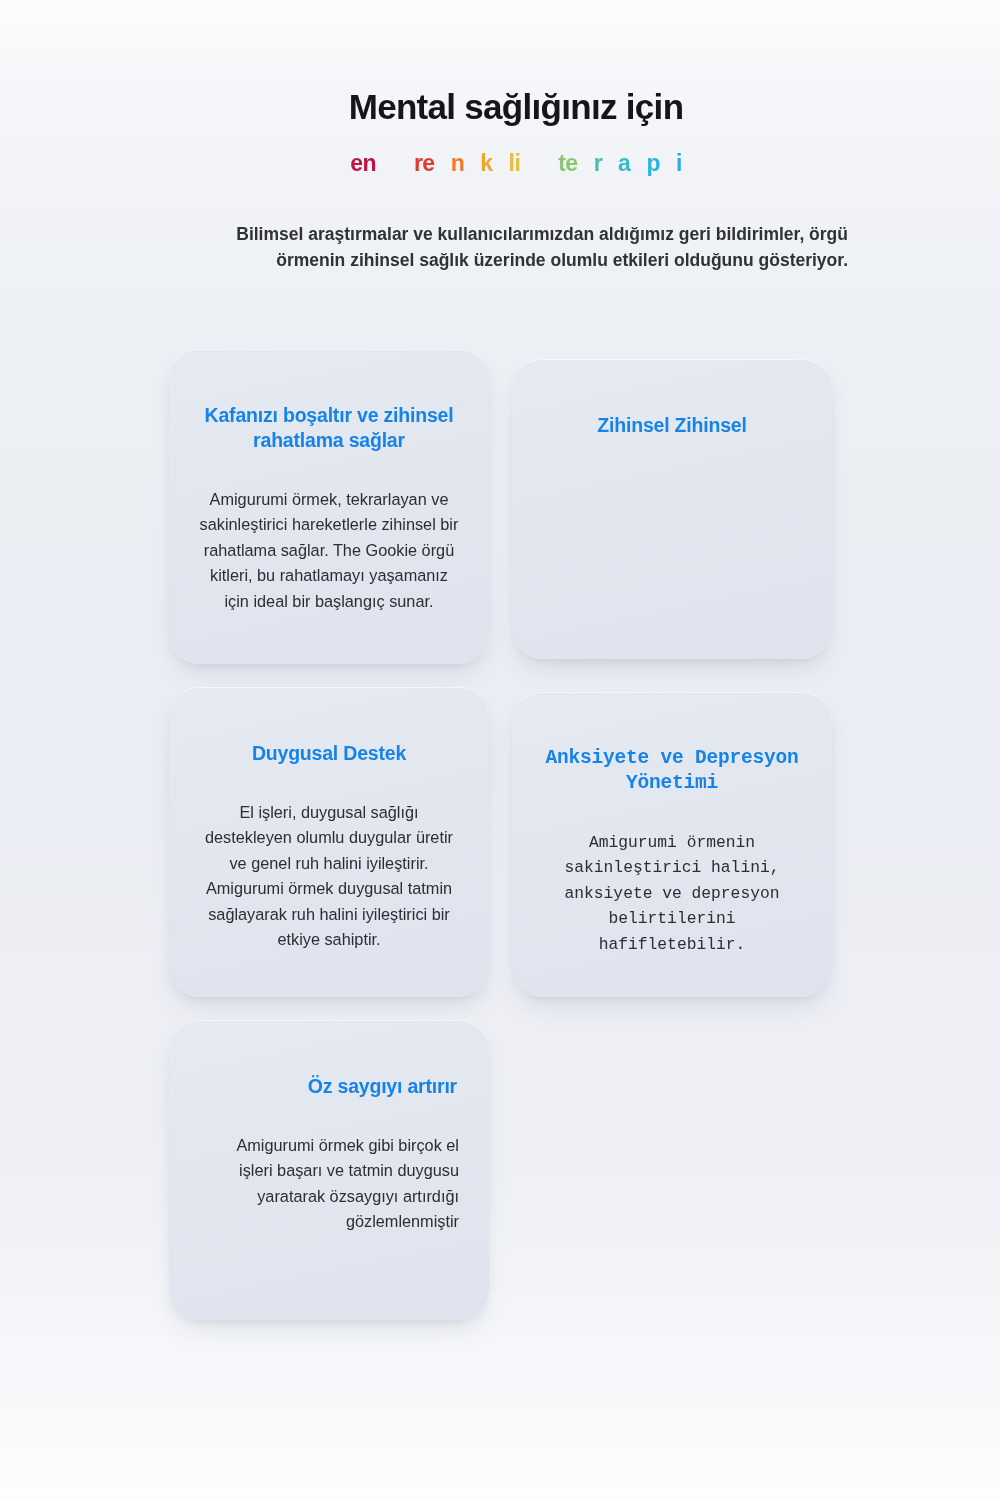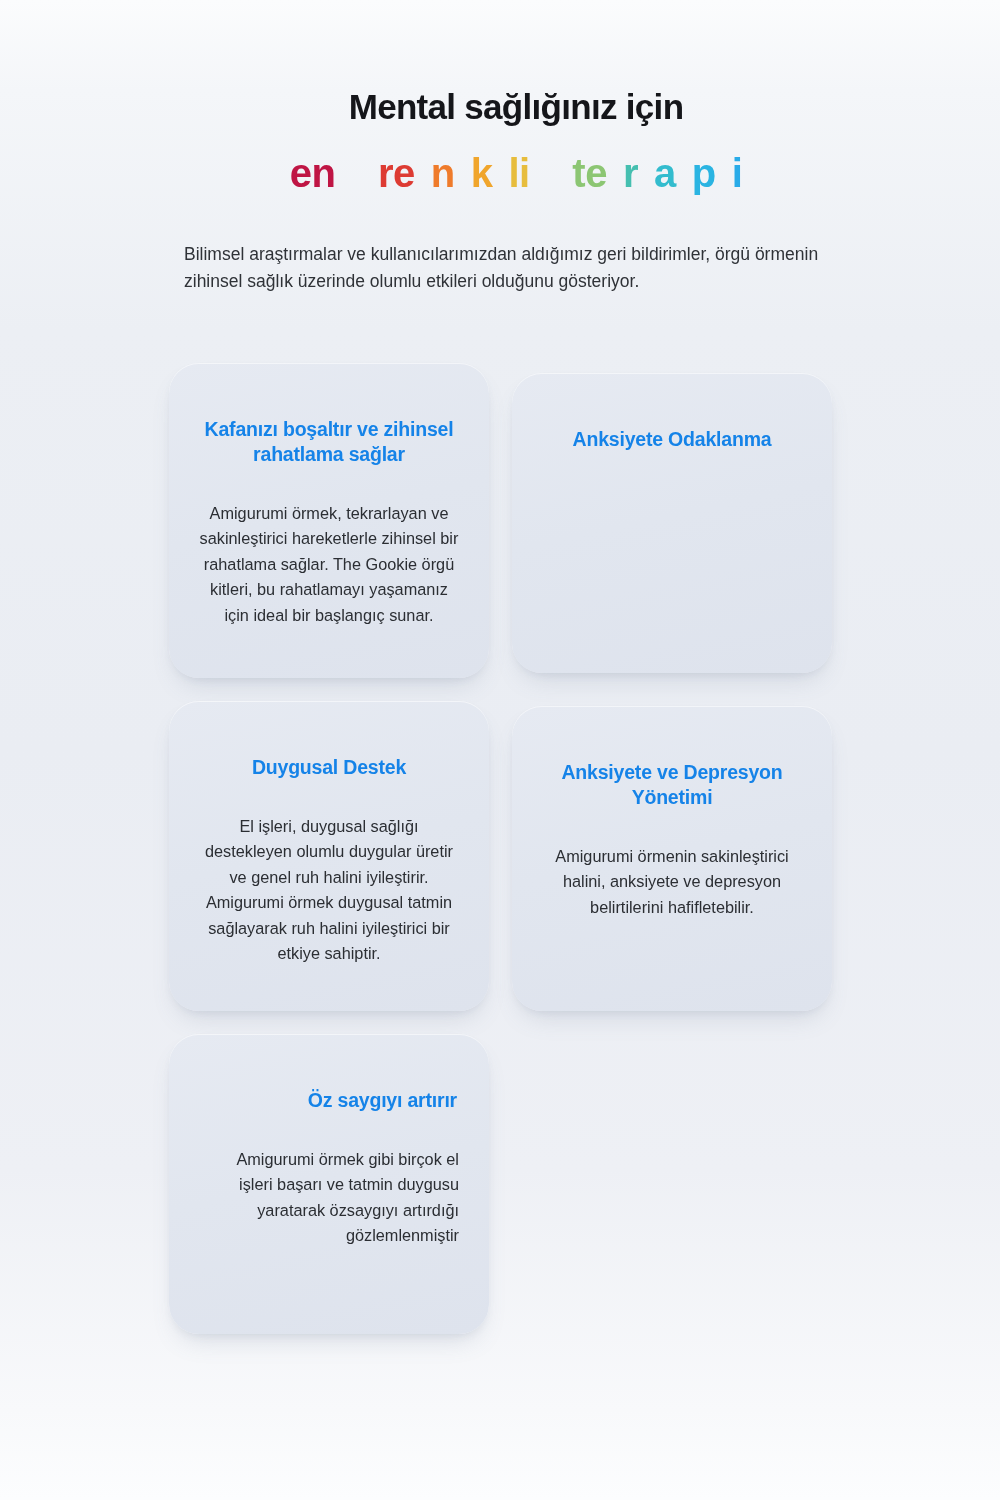--- a/index.html
+++ b/index.html
@@ -39,43 +39,43 @@
 
   .title-line1 {
     font-size:35px;
     font-weight:700;
     letter-spacing:-0.7px;
     color:#15161a;
     line-height:1.22;
   }
 
   .title-line2 {
-    font-size:40px;
+    font-size:23px;
     font-weight:700;
     letter-spacing:-0.5px;
     line-height:1.22;
     margin-top:4px;
   }
 
   .title-line2 span { display:inline; }
 
   .intro {
     margin:28px auto 0;
     width:680px;
     font-size:17.5px;
     line-height:1.52;
     color:#2f3237;
-    font-weight:400;
-    text-align:left;
+    font-weight:700;
+    text-align:right;
   }
 
   
   .grid {
     position:absolute;
-    top:339px;
+    top:325px;
     left:145px;
     width:720px;
     display:grid;
     grid-template-columns:320px 320px;
     column-gap:70px;
     row-gap:65px;
     gap:23px;
   }
 
   .card {
@@ -85,21 +85,21 @@
       0 14px 26px -10px rgba(96,112,140,0.22),
       0 4px 10px -4px rgba(96,112,140,0.14),
       0 1px 0 0 rgba(255,255,255,0.55) inset;
     padding:46px 24px 40px;
     text-align:center;
   }
 
   .card-1 { height:315px; }
   .card-2 { height:300px; margin-top:10px; }
   .card-3 { height:310px; }
-  .card-4 { height:305px; margin-top:5px; }
+  .card-4 { height:305px; margin-top:5px;font-family:Liberation Mono, monospace; }
   .card-5 { height:300px; }
   .card-6 { height:300px;text-align:right; }
 
   .card-title {
     font-size:19.5px;
     font-weight:700;
     line-height:1.28;
     color:#1583e8;
     letter-spacing:-0.2px;
   }
@@ -128,21 +128,21 @@
   </div>
 
   <div class="grid">
 
     <div class="card card-1">
       <div class="card-title">Kafanızı boşaltır ve zihinsel rahatlama sağlar</div>
       <div class="card-body">Amigurumi örmek, tekrarlayan ve sakinleştirici hareketlerle zihinsel bir rahatlama sağlar. The Gookie örgü kitleri, bu rahatlamayı yaşamanız için ideal bir başlangıç sunar.</div>
     </div>
 
     <div class="card card-2">
-      <div class="card-title">Anksiyete Odaklanma</div>
+      <div class="card-title">Zihinsel Zihinsel</div>
     </div>
 
     <div class="card card-3">
       <div class="card-title">Duygusal Destek</div>
       <div class="card-body">El işleri, duygusal sağlığı destekleyen olumlu duygular üretir ve genel ruh halini iyileştirir. Amigurumi örmek duygusal tatmin sağlayarak ruh halini iyileştirici bir etkiye sahiptir.</div>
     </div>
 
     <div class="card card-4">
       <div class="card-title">Anksiyete ve Depresyon Yönetimi</div>
       <div class="card-body">Amigurumi örmenin sakinleştirici halini, anksiyete ve depresyon belirtilerini hafifletebilir.</div>

